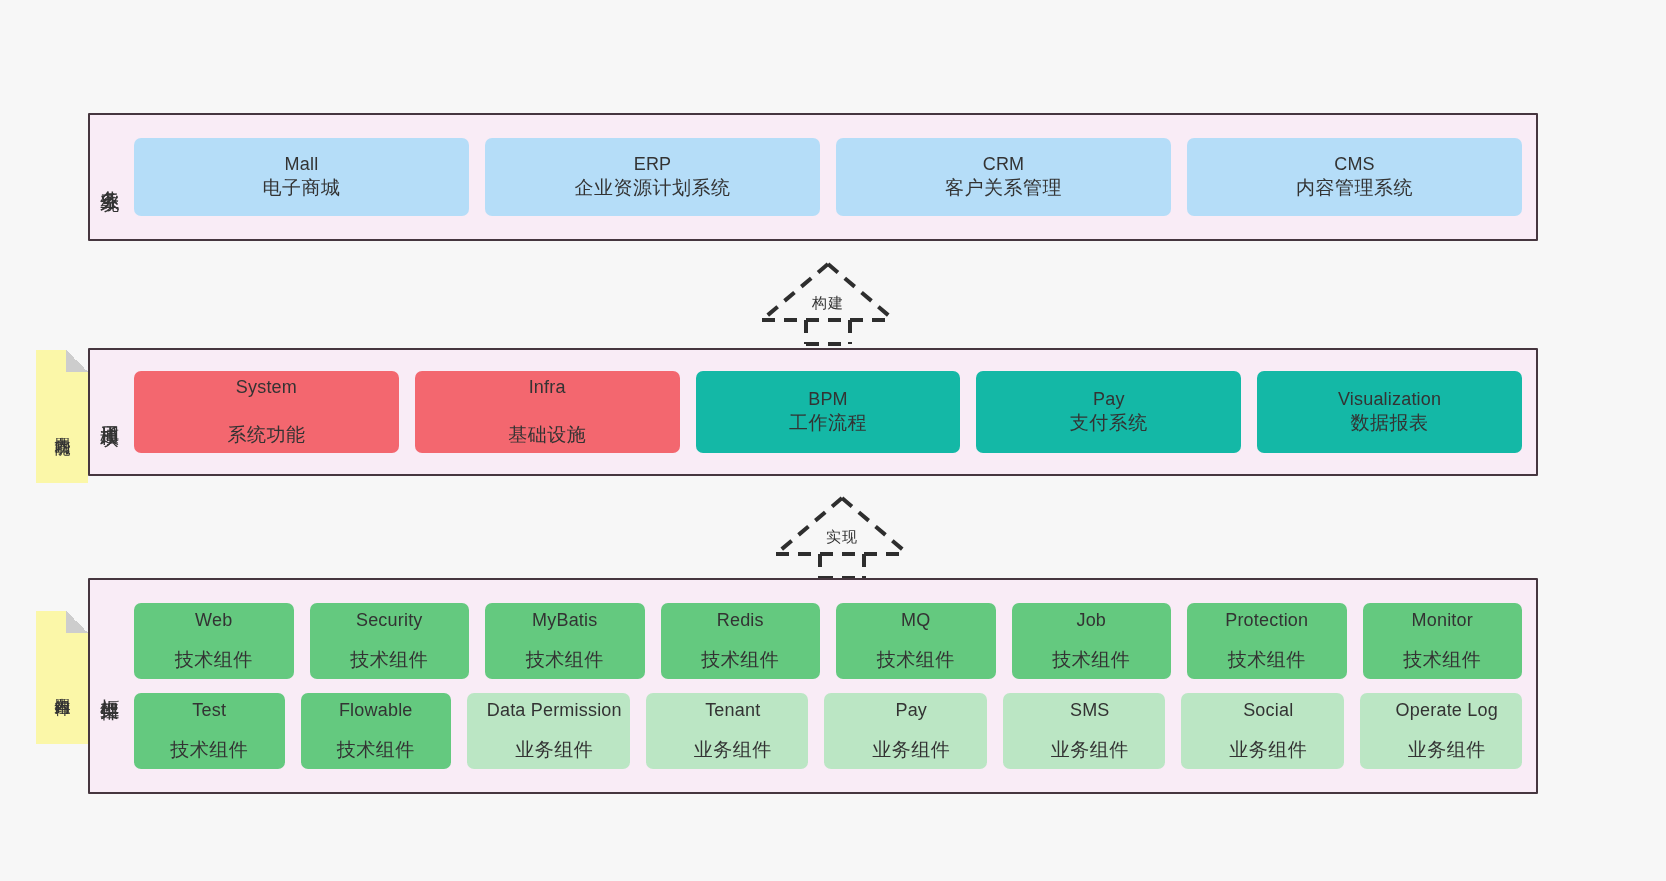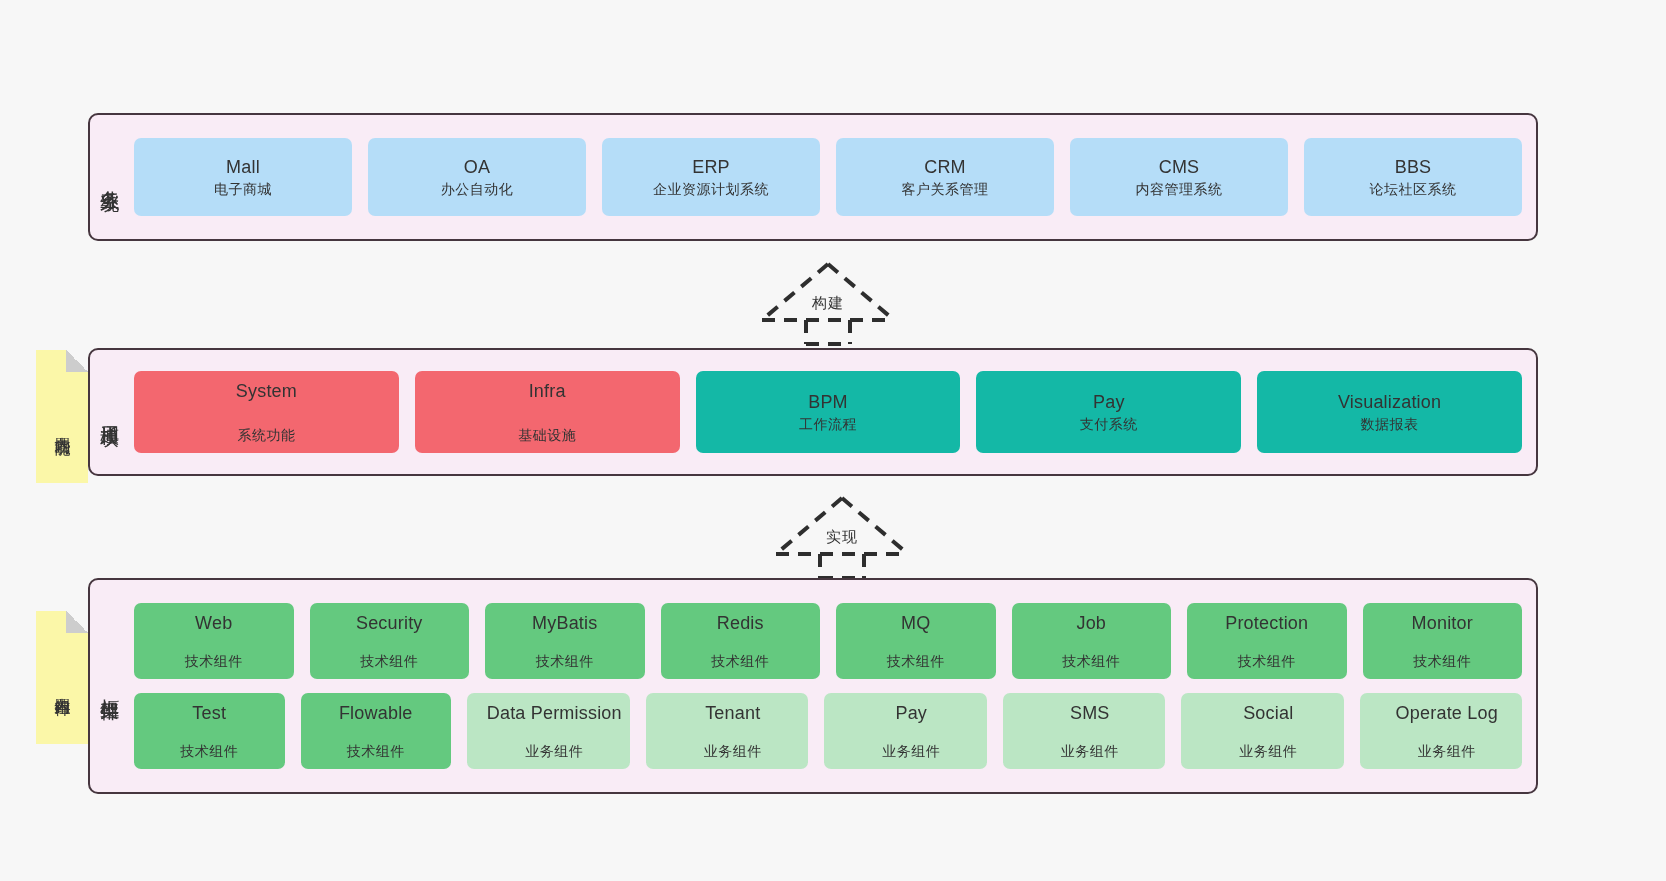--- a/index.html
+++ b/index.html
@@ -18,21 +18,21 @@
     width: 1666px;
     height: 881px;
   }
 
   
   .layer {
     position: absolute;
     box-sizing: border-box;
     background: #f9ecf6;
     border: 2px solid #46363f;
-    border-radius: 10px;
+    border-radius: 1px;
     display: flex;
     flex-direction: row;
     align-items: stretch;
   }
 
   
   .layer-title {
     flex: 0 0 auto;
     width: 40px;
     display: flex;
@@ -75,21 +75,21 @@
     line-height: 1.3;
     user-select: none;
     color: #333333;
   }
 
   .node .t-en {
     font-size: 18px;
     letter-spacing: .2px;
   }
   .node .t-cn {
-    font-size: 14px;
+    font-size: 19px;
     letter-spacing: .5px;
   }
 
   .h-biz   { height: 78px; }
   .h-mod   { height: 82px; }
   .h-comp  { height: 76px; gap: 16px; }
 
   
   .c-blue      { background: #b5ddf8; }
   .c-red       { background: #f3676f; gap: 23px; }
@@ -149,38 +149,30 @@
 
   <div class="layer" id="layer-business" style="left:88px; top:113px; width:1450px; height:128px;">
     <div class="layer-title">业务系统</div>
     <div class="layer-body">
       <div class="row" id="row-business">
           <div class="node h-biz c-blue">
             <div class="t-en">Mall</div>
             <div class="t-cn">电子商城</div>
           </div>
           <div class="node h-biz c-blue">
-            <div class="t-en">OA</div>
-            <div class="t-cn">办公自动化</div>
-          </div>
-          <div class="node h-biz c-blue">
             <div class="t-en">ERP</div>
             <div class="t-cn">企业资源计划系统</div>
           </div>
           <div class="node h-biz c-blue">
             <div class="t-en">CRM</div>
             <div class="t-cn">客户关系管理</div>
           </div>
           <div class="node h-biz c-blue">
             <div class="t-en">CMS</div>
             <div class="t-cn">内容管理系统</div>
-          </div>
-          <div class="node h-biz c-blue">
-            <div class="t-en">BBS</div>
-            <div class="t-cn">论坛社区系统</div>
           </div>
         </div>
     </div>
   </div>
 
   <div class="connector" id="connector-build" style="left:758px; top:258px; width:140px; height:88px;">
     <svg width="140" height="88" viewBox="0 0 140 88">
       <path d="M70 6 L136 62" fill="none" stroke="#2e2e2e" stroke-width="4" stroke-dasharray="13 9" stroke-linecap="butt"></path>
       <path d="M70 6 L4 62" fill="none" stroke="#2e2e2e" stroke-width="4" stroke-dasharray="13 9" stroke-linecap="butt"></path>
       <path d="M4 62 L136 62" fill="none" stroke="#2e2e2e" stroke-width="4" stroke-dasharray="13 9"></path>

